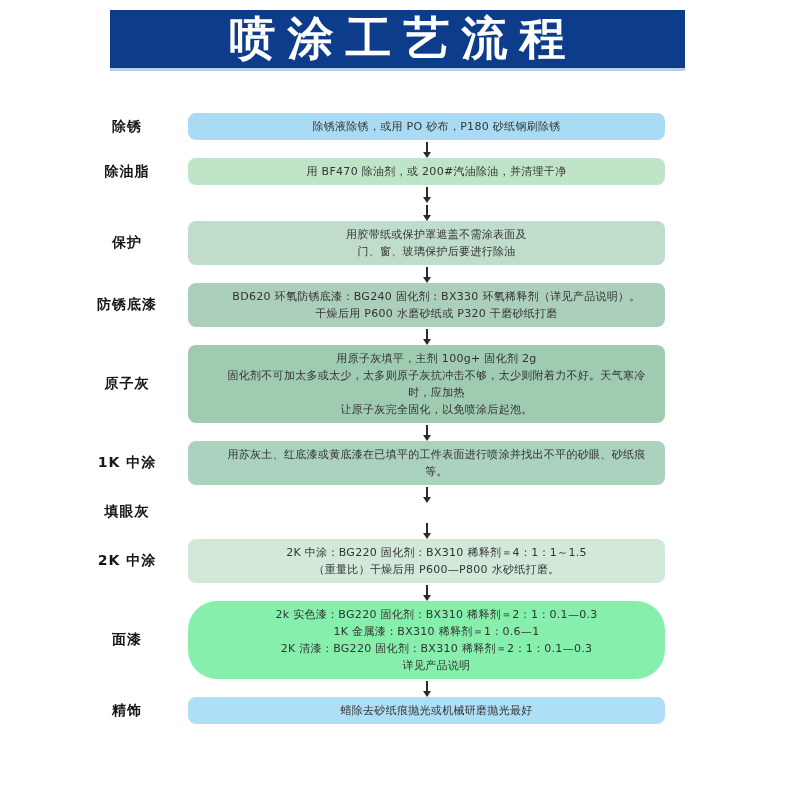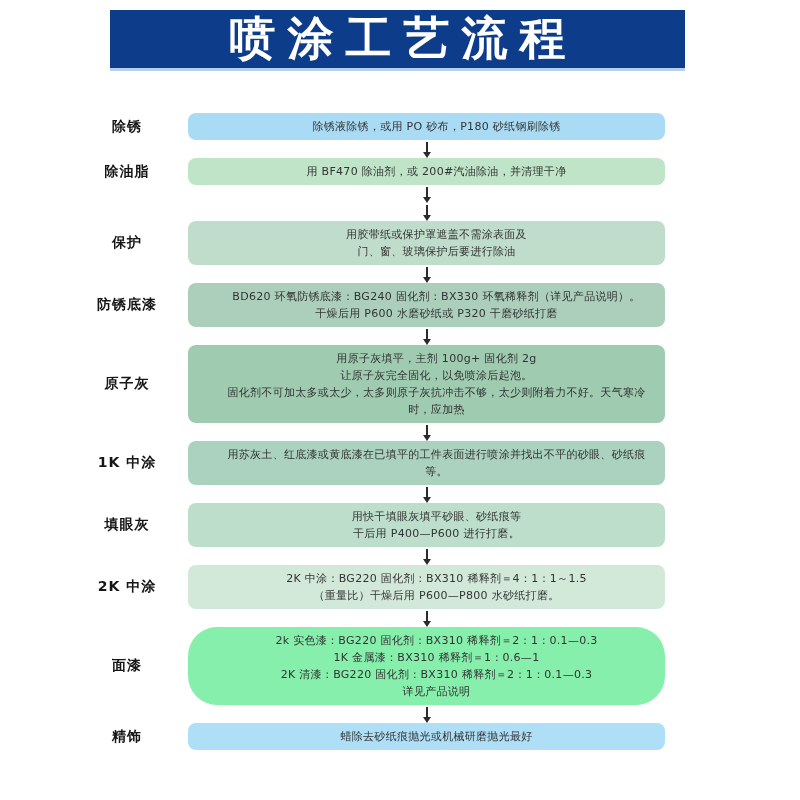--- a/index.html
+++ b/index.html
@@ -141,44 +141,40 @@
       </div>
     </div>
     <div class="arrow-row">
         <span class="arrow"></span>
       </div>
 
     <div class="row">
       <div class="label-cell">原子灰</div>
       <div class="box" style="background: rgb(159, 203, 177);">
         <div class="box-line">用原子灰填平，主剂 100g+ 固化剂 2g</div>
+        <div class="box-line">固化剂不可加太多或太少，太多则原子灰抗冲击不够，太少则附着力不好。天气寒冷时，应加热</div>
         <div class="box-line">让原子灰完全固化，以免喷涂后起泡。</div>
-        <div class="box-line">固化剂不可加太多或太少，太多则原子灰抗冲击不够，太少则附着力不好。天气寒冷时，应加热</div>
       </div>
     </div>
     <div class="arrow-row">
         <span class="arrow"></span>
       </div>
 
     <div class="row">
       <div class="label-cell">1K 中涂</div>
       <div class="box" style="background: rgb(170, 210, 190);">
         <div class="box-line">用苏灰土、红底漆或黄底漆在已填平的工件表面进行喷涂并找出不平的砂眼、砂纸痕等。</div>
       </div>
     </div>
     <div class="arrow-row">
         <span class="arrow"></span>
       </div>
 
     <div class="row">
       <div class="label-cell">填眼灰</div>
-      <div class="box" style="background: rgb(188, 222, 202);">
-        <div class="box-line">用快干填眼灰填平砂眼、砂纸痕等</div>
-        <div class="box-line">干后用 P400—P600 进行打磨。</div>
-      </div>
     </div>
     <div class="arrow-row">
         <span class="arrow"></span>
       </div>
 
     <div class="row">
       <div class="label-cell">2K 中涂</div>
       <div class="box" style="background: rgb(210, 233, 218);">
         <div class="box-line">2K 中涂：BG220 固化剂：BX310 稀释剂＝4：1：1～1.5</div>
         <div class="box-line">（重量比）干燥后用 P600—P800 水砂纸打磨。</div>

